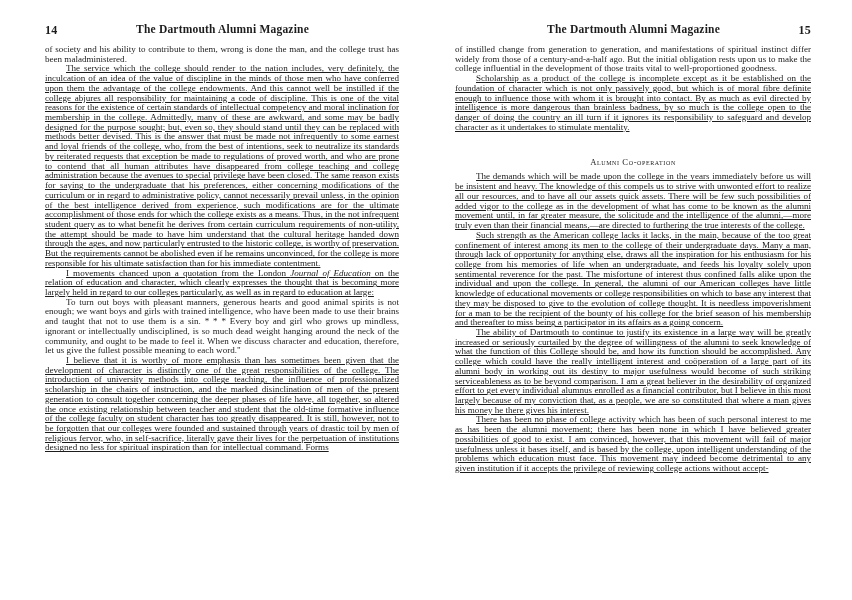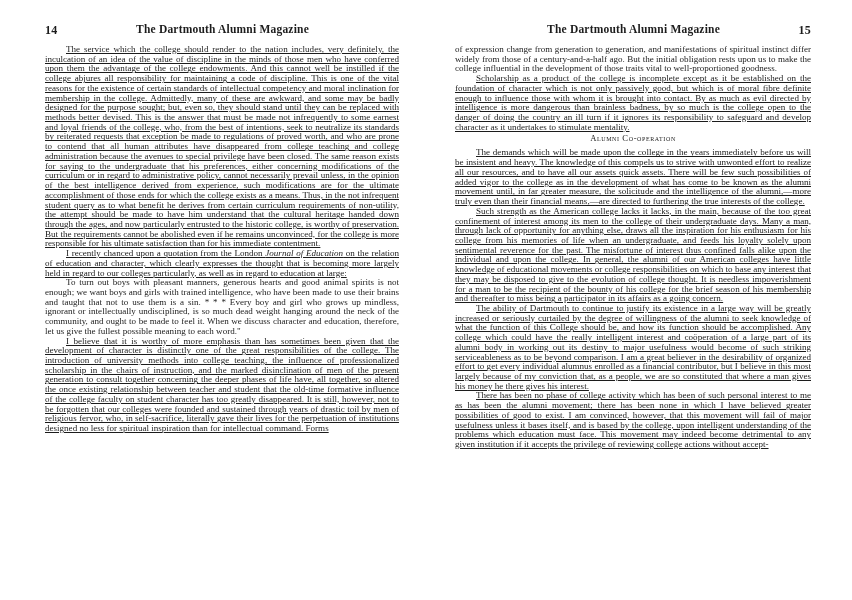--- a/index.html
+++ b/index.html
@@ -13,45 +13,46 @@
   .header .folio { position: absolute; top: 0; font-size: 12px; }
   .page-left .header .folio { left: 0; }
   .page-right .header .folio { right: 0; margin-left: 46px; }
   .header .running-title { position: absolute; top: 0; left: 1px; right: 0; text-align: center; }
   .body p { margin: 0; font-size: 9.05px; line-height: 9.72px; text-align: justify;
             hyphens: manual; }
   .body p.indent { text-indent: 21px; text-decoration: underline; }
   .body p.quote { text-indent: 21px; }
   .body .ital { font-style: italic; margin-top: 28px; }
   .section-heading { text-align: center; font-size: 8.6px; letter-spacing: 0.6px;
-                     font-variant: small-caps; margin: 1px 0 5px 0; }
+                     font-variant: small-caps; margin: 25px 0 5px 0; }
 </style>
 </head>
 <body>
 
 <div class="page page-left">
   <div class="header">
     <span class="folio">14</span>
     <span class="running-title">The Dartmouth Alumni Magazine</span>
   </div>
   <div class="body">
+    <p>of society and his ability to contribute to them, wrong is done the man, and the college trust has been maladministered.</p>
     <p class="indent">The service which the college should render to the nation includes, very definitely, the inculcation of an idea of the value of discipline in the minds of those men who have conferred upon them the advantage of the college endowments. And this cannot well be instilled if the college abjures all responsibility for maintaining a code of discipline. This is one of the vital reasons for the existence of certain standards of intellectual competency and moral inclination for membership in the college. Admittedly, many of these are awkward, and some may be badly designed for the purpose sought; but, even so, they should stand until they can be replaced with methods better devised. This is the answer that must be made not infrequently to some earnest and loyal friends of the college, who, from the best of intentions, seek to neutralize its standards by reiterated requests that exception be made to regulations of proved worth, and who are prone to contend that all human attributes have disappeared from college teaching and college administration because the avenues to special privilege have been closed. The same reason exists for saying to the undergraduate that his preferences, either concerning modifications of the curriculum or in regard to administrative policy, cannot necessarily prevail unless, in the opinion of the best intelligence derived from experience, such modifications are for the ultimate accomplishment of those ends for which the college exists as a means. Thus, in the not infrequent student query as to what benefit he derives from certain curriculum requirements of non-utility, the attempt should be made to have him understand that the cultural heritage handed down through the ages, and now particularly entrusted to the historic college, is worthy of preservation. But the requirements cannot be abolished even if he remains unconvinced, for the college is more responsible for his ultimate satisfaction than for his immediate contentment.</p>
-    <p class="indent"><span>I recently chanced upon a quotation from the London </span><span class="ital">Journal of Education</span><span> on the relation of education and character, which clearly expresses the thought that is becoming more largely held in regard to our colleges particularly, as well as in regard to education at large:</span></p>
+    <p class="indent"><span>I movements chanced upon a quotation from the London </span><span class="ital">Journal of Education</span><span> on the relation of education and character, which clearly expresses the thought that is becoming more largely held in regard to our colleges particularly, as well as in regard to education at large:</span></p>
     <p class="quote">To turn out boys with pleasant manners, generous hearts and good animal spirits is not enough; we want boys and girls with trained intelligence, who have been made to use their brains and taught that not to use them is a sin. * * * Every boy and girl who grows up mindless, ignorant or intellectually undisciplined, is so much dead weight hanging around the neck of the community, and ought to be made to feel it. When we discuss character and education, therefore, let us give the fullest possible meaning to each word."</p>
     <p class="indent">I believe that it is worthy of more emphasis than has sometimes been given that the development of character is distinctly one of the great responsibilities of the college. The introduction of university methods into college teaching, the influence of professionalized scholarship in the chairs of instruction, and the marked disinclination of men of the present generation to consult together concerning the deeper phases of life have, all together, so altered the once existing relationship between teacher and student that the old-time formative influence of the college faculty on student character has too greatly disappeared. It is still, however, not to be forgotten that our colleges were founded and sustained through years of drastic toil by men of religious fervor, who, in self-sacrifice, literally gave their lives for the perpetuation of institutions designed no less for spiritual inspiration than for intellectual command. Forms</p>
   </div>
 </div>
 
 <div class="page page-right">
   <div class="header">
     <span class="running-title">The Dartmouth Alumni Magazine</span>
     <span class="folio">15</span>
   </div>
   <div class="body">
-    <p>of expression change from generation to generation, and manifestations of spiritual instinct differ widely from those of a century-and-a-half ago. But the initial obligation rests upon us to make the college influential in the development of those traits vital to well-proportioned goodness.</p>
+    <p>of instilled change from generation to generation, and manifestations of spiritual instinct differ widely from those of a century-and-a-half ago. But the initial obligation rests upon us to make the college influential in the development of those traits vital to well-proportioned goodness.</p>
     <p class="indent">Scholarship as a product of the college is incomplete except as it be established on the foundation of character which is not only passively good, but which is of moral fibre definite enough to influence those with whom it is brought into contact. By as much as evil directed by intelligence is more dangerous than brainless badness, by so much is the college open to the danger of doing the country an ill turn if it ignores its responsibility to safeguard and develop character as it undertakes to stimulate mentality.</p>
     <div class="section-heading">Alumni Co-operation</div>
     <p class="indent">The demands which will be made upon the college in the years immediately before us will be insistent and heavy. The knowledge of this compels us to strive with unwonted effort to realize all our resources, and to have all our assets quick assets. There will be few such possibilities of added vigor to the college as in the development of what has come to be known as the alumni movement until, in far greater measure, the solicitude and the intelligence of the alumni,—more truly even than their financial means,—are directed to furthering the true interests of the college.</p>
     <p class="indent">Such strength as the American college lacks it lacks, in the main, because of the too great confinement of interest among its men to the college of their undergraduate days. Many a man, through lack of opportunity for anything else, draws all the inspiration for his enthusiasm for his college from his memories of life when an undergraduate, and feeds his loyalty solely upon sentimental reverence for the past. The misfortune of interest thus confined falls alike upon the individual and upon the college. In general, the alumni of our American colleges have little knowledge of educational movements or college responsibilities on which to base any interest that they may be disposed to give to the evolution of college thought. It is needless impoverishment for a man to be the recipient of the bounty of his college for the brief season of his membership and thereafter to miss being a participator in its affairs as a going concern.</p>
     <p class="indent">The ability of Dartmouth to continue to justify its existence in a large way will be greatly increased or seriously curtailed by the degree of willingness of the alumni to seek knowledge of what the function of this College should be, and how its function should be accomplished. Any college which could have the really intelligent interest and coöperation of a large part of its alumni body in working out its destiny to major usefulness would become of such striking serviceableness as to be beyond comparison. I am a great believer in the desirability of organized effort to get every individual alumnus enrolled as a financial contributor, but I believe in this most largely because of my conviction that, as a people, we are so constituted that where a man gives his money he there gives his interest.</p>
     <p class="indent">There has been no phase of college activity which has been of such personal interest to me as has been the alumni movement; there has been none in which I have believed greater possibilities of good to exist. I am convinced, however, that this movement will fail of major usefulness unless it bases itself, and is based by the college, upon intelligent understanding of the problems which education must face. This movement may indeed become detrimental to any given institution if it accepts the privilege of reviewing college actions without accept-</p>
   </div>
 </div>
 
 </body></html>

